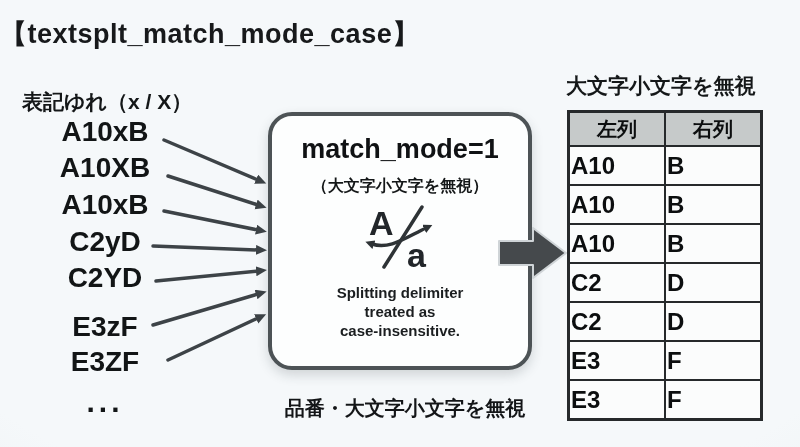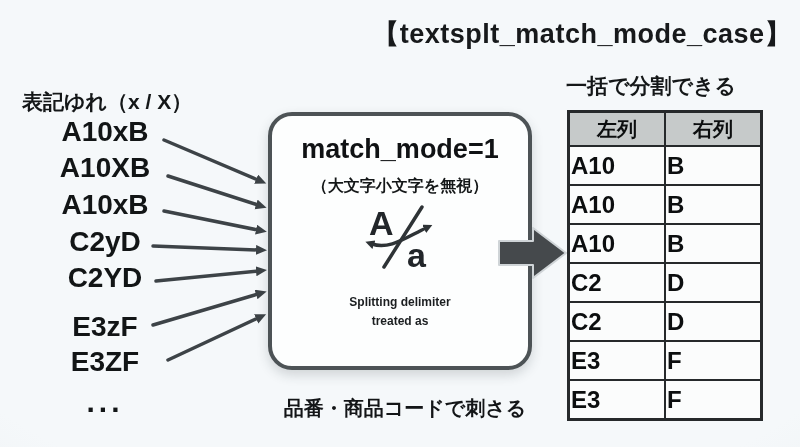--- a/index.html
+++ b/index.html
@@ -5,22 +5,22 @@
   html,body{margin:0;padding:0;}
   .canvas{
     position:relative;
     width:800px;height:447px;
     overflow:hidden;
     background:radial-gradient(120% 130% at 50% 45%, #f5f8fa 55%, #e2e8ec 100%);
     font-family:"Liberation Sans", sans-serif;
     color:#141718;
   }
   .title{
-    position:absolute;left:0;right:8px;top:16px;
-    text-align:right;
+    position:absolute;left:0;right:16px;top:16px;
+    text-align:left;
     font-size:27px;font-weight:bold;letter-spacing:0.5px;
     color:#17191b;
   }
   .left-heading{
     position:absolute;left:22px;top:88px;
     font-size:21px;font-weight:bold;
   }
   .left-list{position:absolute;left:30px;top:0;width:150px;height:447px;}
   .li{
     position:absolute;width:150px;text-align:center;
@@ -37,22 +37,22 @@
     background:#fdfefe;
     border:4px solid #4d5356;border-radius:24px;
     box-shadow:0 5px 12px rgba(40,50,55,0.18);
     display:flex;flex-direction:column;align-items:center;
     padding-top:18px;
   }
   .box-line1{font-size:27px;font-weight:bold;line-height:30px;color:#101214;}
   .box-line2{font-size:16px;font-weight:bold;margin-top:12px;white-space:nowrap;}
   .case-icon{margin-top:6px;}
   .box-caption{
-    margin-top:22px;text-align:center;
-    font-size:12px;font-weight:bold;line-height:19px;color:#1b1e20;
+    margin-top:12px;text-align:center;
+    font-size:15px;font-weight:bold;line-height:19px;color:#1b1e20;
   }
   .big-arrow{position:absolute;left:497px;top:226px;}
   .right-heading{
     position:absolute;left:566px;top:72px;
     font-size:21px;font-weight:bold;
   }
   table.result{
     position:absolute;left:567px;top:110px;
     border-collapse:collapse;
     background:#fbfcfc;
@@ -125,28 +125,29 @@
         </marker>
       </defs>
       <text x="6" y="32" font-size="34" font-weight="bold" fill="#22262a" font-family="Liberation Sans, sans-serif">A</text>
       <text x="44" y="64" font-size="34" font-weight="bold" fill="#22262a" font-family="Liberation Sans, sans-serif">a</text>
       <line x1="21" y1="64" x2="59" y2="4" stroke="#2e3336" stroke-width="3.5" stroke-linecap="round"></line>
       <path d="M 9 41 C 26 47, 42 35, 63 25" fill="none" stroke="#2e3336" stroke-width="3.5" marker-start="url(#cah)" marker-end="url(#cah2)"></path>
     </svg>
     <div class="box-caption">
       <span>Splitting delimiter</span><br>
       <span>treated as</span><br>
+      <span>case-insensitive.</span>
     </div>
   </div>
 
   <svg class="big-arrow" width="72" height="54" viewBox="0 0 72 54">
     <polygon points="2,15 36,15 36,2 69,27 36,52 36,39 2,39" fill="#45494c" stroke="#cfd4d7" stroke-width="2" stroke-linejoin="round"></polygon>
   </svg>
 
-  <div class="right-heading">一括で分割できる</div>
+  <div class="right-heading">大文字小文字を無視</div>
 
   <table class="result">
     <thead>
       <tr>
         <th>左列</th>
         <th>右列</th>
       </tr>
     </thead>
     <tbody>
       <tr>
@@ -173,15 +174,15 @@
         <td>E3</td>
         <td>F</td>
       </tr>
       <tr>
         <td>E3</td>
         <td>F</td>
       </tr>
     </tbody>
   </table>
 
-  <div class="footer">品番・商品コードで刺さる</div>
+  <div class="footer">品番・大文字小文字を無視</div>
 
 </div>
 
 </body></html>

